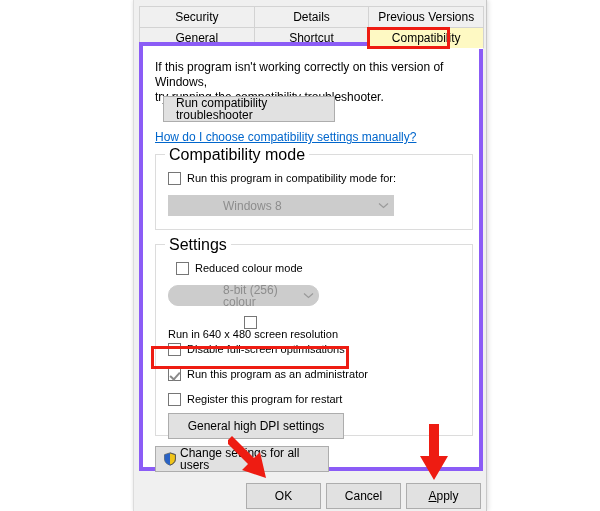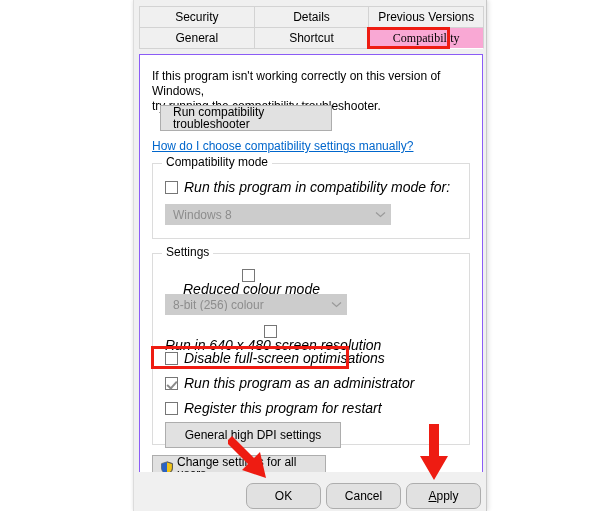--- a/index.html
+++ b/index.html
@@ -56,38 +56,36 @@
     background: #f0f0f0;
     display: flex;
     align-items: center;
     justify-content: center;
     font-size: 12px;
     color: #000;
     margin-right: -1px;
     line-height: 1;
   }
   .tab.active {
-    background: #f9a8d4;
+    background: #fef9c3;
     border-bottom-color: #ffffff;
     position: relative;
     z-index: 4;
-    font-family: Liberation Serif, serif;
   }
 
   
   #panel {
     position: absolute;
     left: 5px;
     top: 42px;
     width: 344px;
     height: 429px;
     box-sizing: border-box;
     background: #ffffff;
-    border: 1px solid #8b5cf6;
-    margin-top: 12px;
+    border: 4px solid #8b5cf6;
   }
 
   .intro {
     position: absolute;
     left: 12px;
     top: 14px;
     width: 318px;
     font-size: 12px;
     line-height: 15px;
     color: #000;
@@ -132,21 +130,21 @@
     box-sizing: border-box;
     border: 1px solid #dcdcdc;
     background: transparent;
   }
   .group-legend {
     position: absolute;
     top: -8px;
     left: 9px;
     background: #ffffff;
     padding: 0 4px;
-    font-size: 12px;
+    font-size: 16px;
     color: #000;
     line-height: 1;
   }
   #group-compat {
     left: 12px;
     top: 108px;
     width: 318px;
     height: 76px;
   }
   #group-settings {
@@ -178,31 +176,32 @@
     content: "";
     position: absolute;
     left: 3px;
     top: 1px;
     width: 4px;
     height: 8px;
     border: solid #8a8a8a;
     border-width: 0 2px 2px 0;
     transform: rotate(42deg);
   }
-  .cblabel { font-size: 14px; color: #000; line-height: 1; font-style: italic; }
+  .cblabel { font-size: 11px; color: #000; line-height: 1; }
 
   
   .combo {
     position: absolute;
     box-sizing: border-box;
     background: #cccccc;
     border: 1px solid #cccccc;
     display: flex;
     align-items: center;
     height: 21px;
+    padding-left: 47px;
   }
   .combo .combo-text {
     flex: 1 1 auto;
     padding-left: 7px;
     font-size: 12px;
     color: #8d8d8d;
     line-height: 1;
     overflow: hidden;
   }
   .combo .combo-arrow {
@@ -239,21 +238,20 @@
     top: 472px;
     width: 100%;
     height: 39px;
     background: #f0f0f0;
   }
   .footer-btn {
     position: absolute;
     top: 11px;
     width: 75px;
     height: 23px;
-    border-radius: 7px;
   }
   #btn-ok     { left: 112px; }
   #btn-cancel { left: 192px; text-align: center; }
   #btn-apply  { left: 272px; }
   .u { text-decoration: underline; }
 
   
   .redbox {
     position: absolute;
     box-sizing: border-box;
@@ -315,26 +313,26 @@
           <svg width="11" height="7" viewBox="0 0 11 7">
             <path d="M1 1.5 L5.5 5.5 L10 1.5" fill="none" stroke="#9a9a9a" stroke-width="1.2"></path>
           </svg>
         </span>
       </div>
     </div>
 
     <div class="groupbox" id="group-settings">
       <div class="group-legend">Settings</div>
 
-      <div class="cbrow" style="left:30px; top:15px;flex-direction:column;">
+      <div class="cbrow" style="left:20px; top:15px;">
         <span class="cbox"></span>
         <span class="cblabel">Reduced colour mode</span>
       </div>
 
-      <div class="combo" style="left:12px; top:40px; width:182px;">
+      <div class="combo" style="left:12px; top:40px; width:151px;border-radius:10px;">
         <span class="combo-text">8-bit (256) colour</span>
         <span class="combo-arrow">
           <svg width="11" height="7" viewBox="0 0 11 7">
             <path d="M1 1.5 L5.5 5.5 L10 1.5" fill="none" stroke="#9a9a9a" stroke-width="1.2"></path>
           </svg>
         </span>
       </div>
 
       <div class="cbrow" style="left:12px; top:71px;flex-direction:column;">
         <span class="cbox"></span>

